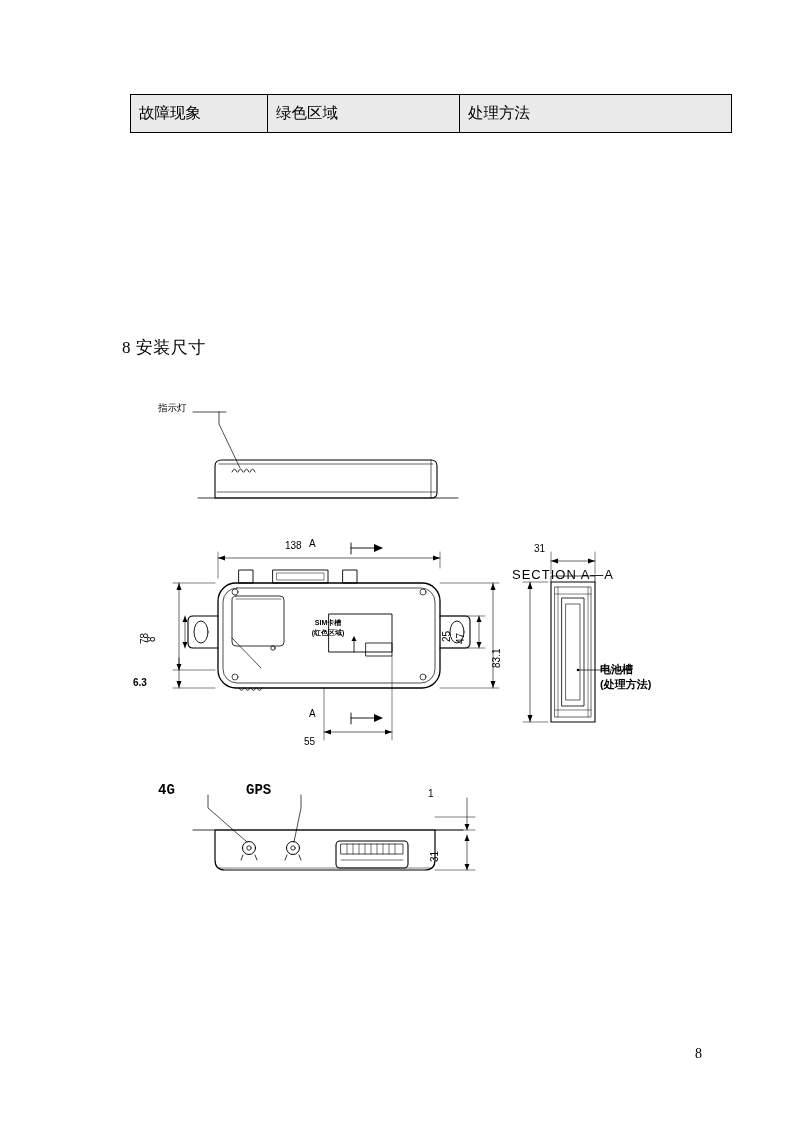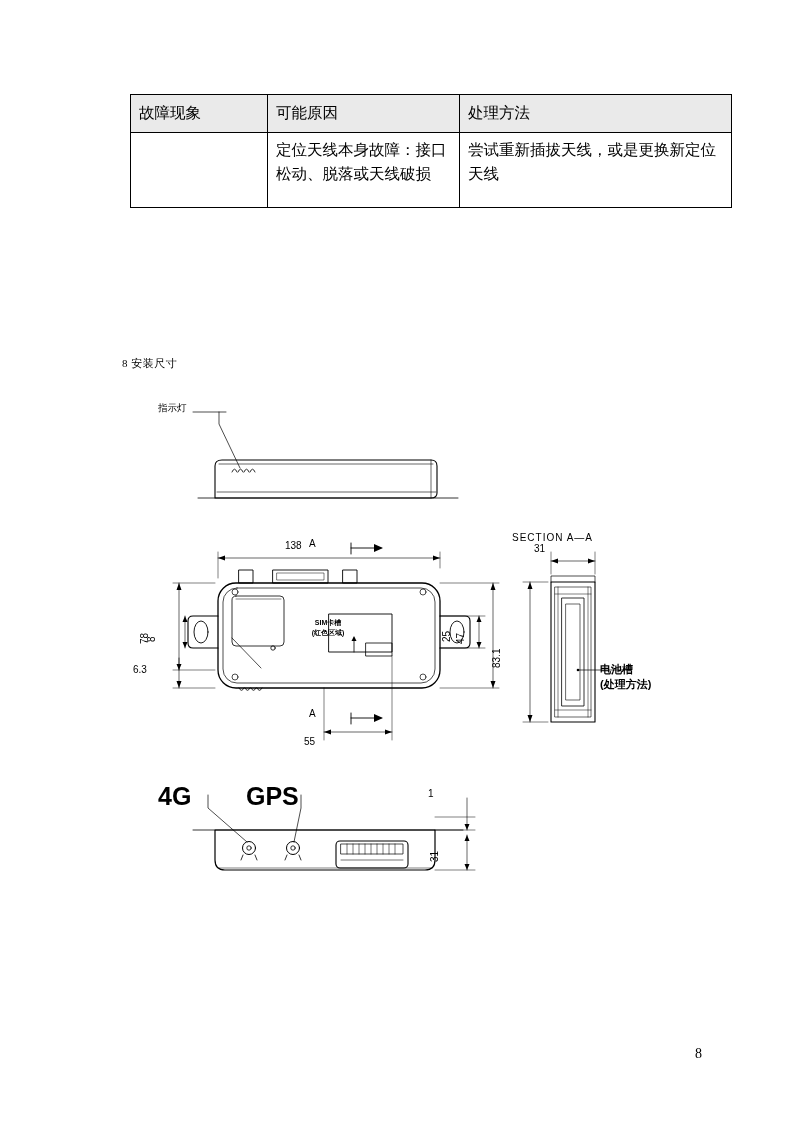--- a/index.html
+++ b/index.html
@@ -50,22 +50,22 @@
   }
   .col-a { width: 120px; }
   .col-b { width: 175px; }
   .col-c { width: 255px; margin-top: 15px; }
   .cell-empty { }
 
   
   .section-heading {
     position: absolute;
     left: 122px;
-    top: 356px;
-    font-size: 11px;
+    top: 336px;
+    font-size: 17px;
     font-family: "Liberation Serif", serif;
     letter-spacing: 0.5px;
   }
 
   
   .drawing {
     position: absolute;
     left: 0;
     top: 380px;
     width: 800px;
@@ -80,36 +80,37 @@
     font-family: "Liberation Sans", sans-serif;
     font-size: 9px;
     color: #000;
     white-space: nowrap;
   }
   .lbl-cn {
     font-family: "Liberation Sans", sans-serif;
     font-size: 9.5px;
   }
   .lbl-big {
-    font-family: Liberation Sans, sans-serif;
-    font-size: 25px;
+    font-family: Liberation Mono, monospace;
+    font-size: 14px;
     font-weight: bold;
   }
   .lbl-dim {
     font-family: "Liberation Sans", sans-serif;
     font-size: 10px;
   }
   .lbl-rot {
     transform: rotate(-90deg);
     transform-origin: left top;
   }
   .lbl-sect {
     font-family: "Liberation Sans", sans-serif;
-    font-size: 10px;
+    font-size: 13px;
     letter-spacing: 1px;
+    margin-top: 35px;
   }
   .lbl-sim {
     font-family: "Liberation Sans", sans-serif;
     font-size: 7px;
     font-weight: bold;
     text-align: center;
     line-height: 1.45;
   }
   .lbl-batt {
     font-family: "Liberation Sans", sans-serif;
@@ -129,30 +130,25 @@
 </style>
 </head>
 <body>
 
 <div class="page">
 
   <table class="trouble-table">
     <thead>
       <tr>
         <th class="col-a">故障现象</th>
-        <th class="col-b">可能原因</th>
+        <th class="col-b">绿色区域</th>
         <th class="col-c">处理方法</th>
       </tr>
     </thead>
     <tbody>
-      <tr>
-        <td class="col-a cell-empty"></td>
-        <td class="col-b">定位天线本身故障：接口松动、脱落或天线破损</td>
-        <td class="col-c">尝试重新插拔天线，或是更换新定位天线</td>
-      </tr>
     </tbody>
   </table>
 
   <div class="section-heading">8  安装尺寸</div>
 
   <div class="drawing">
 
     <svg width="800" height="560" viewBox="0 0 800 560">
       <g stroke="#000" fill="none" stroke-width="0.9" stroke-linejoin="round" stroke-linecap="round">
 
@@ -326,21 +322,21 @@
     </svg>
 
     <div class="lbl lbl-cn" style="left:158px; top:22px;">指示灯</div>
 
     <div class="lbl lbl-dim" style="left:285px; top:160px;">138</div>
     <div class="lbl lbl-dim" style="left:309px; top:158px;">A</div>
     <div class="lbl lbl-dim" style="left:309px; top:328px;">A</div>
 
     <div class="lbl lbl-dim lbl-rot" style="left:139px; top:264px;">78</div>
     <div class="lbl lbl-dim lbl-rot" style="left:146px; top:262px;">8</div>
-    <div class="lbl lbl-dim" style="left:133px; top:284px;">6.3</div>
+    <div class="lbl lbl-dim" style="left:133px; top:297px;font-weight:bold;">6.3</div>
     <div class="lbl lbl-dim" style="left:304px; top:356px;">55</div>
     <div class="lbl lbl-dim lbl-rot" style="left:441px; top:262px;">25</div>
     <div class="lbl lbl-dim lbl-rot" style="left:455px; top:264px;">47</div>
 
     <div class="lbl-sim" style="position:absolute; left:299px; top:238px; width:58px;">
       <span>SIM卡槽</span><br>
       <span>(红色区域)</span>
     </div>
 
     <div class="lbl lbl-sect" style="left:512px; top:152px;">SECTION  A—A</div>

